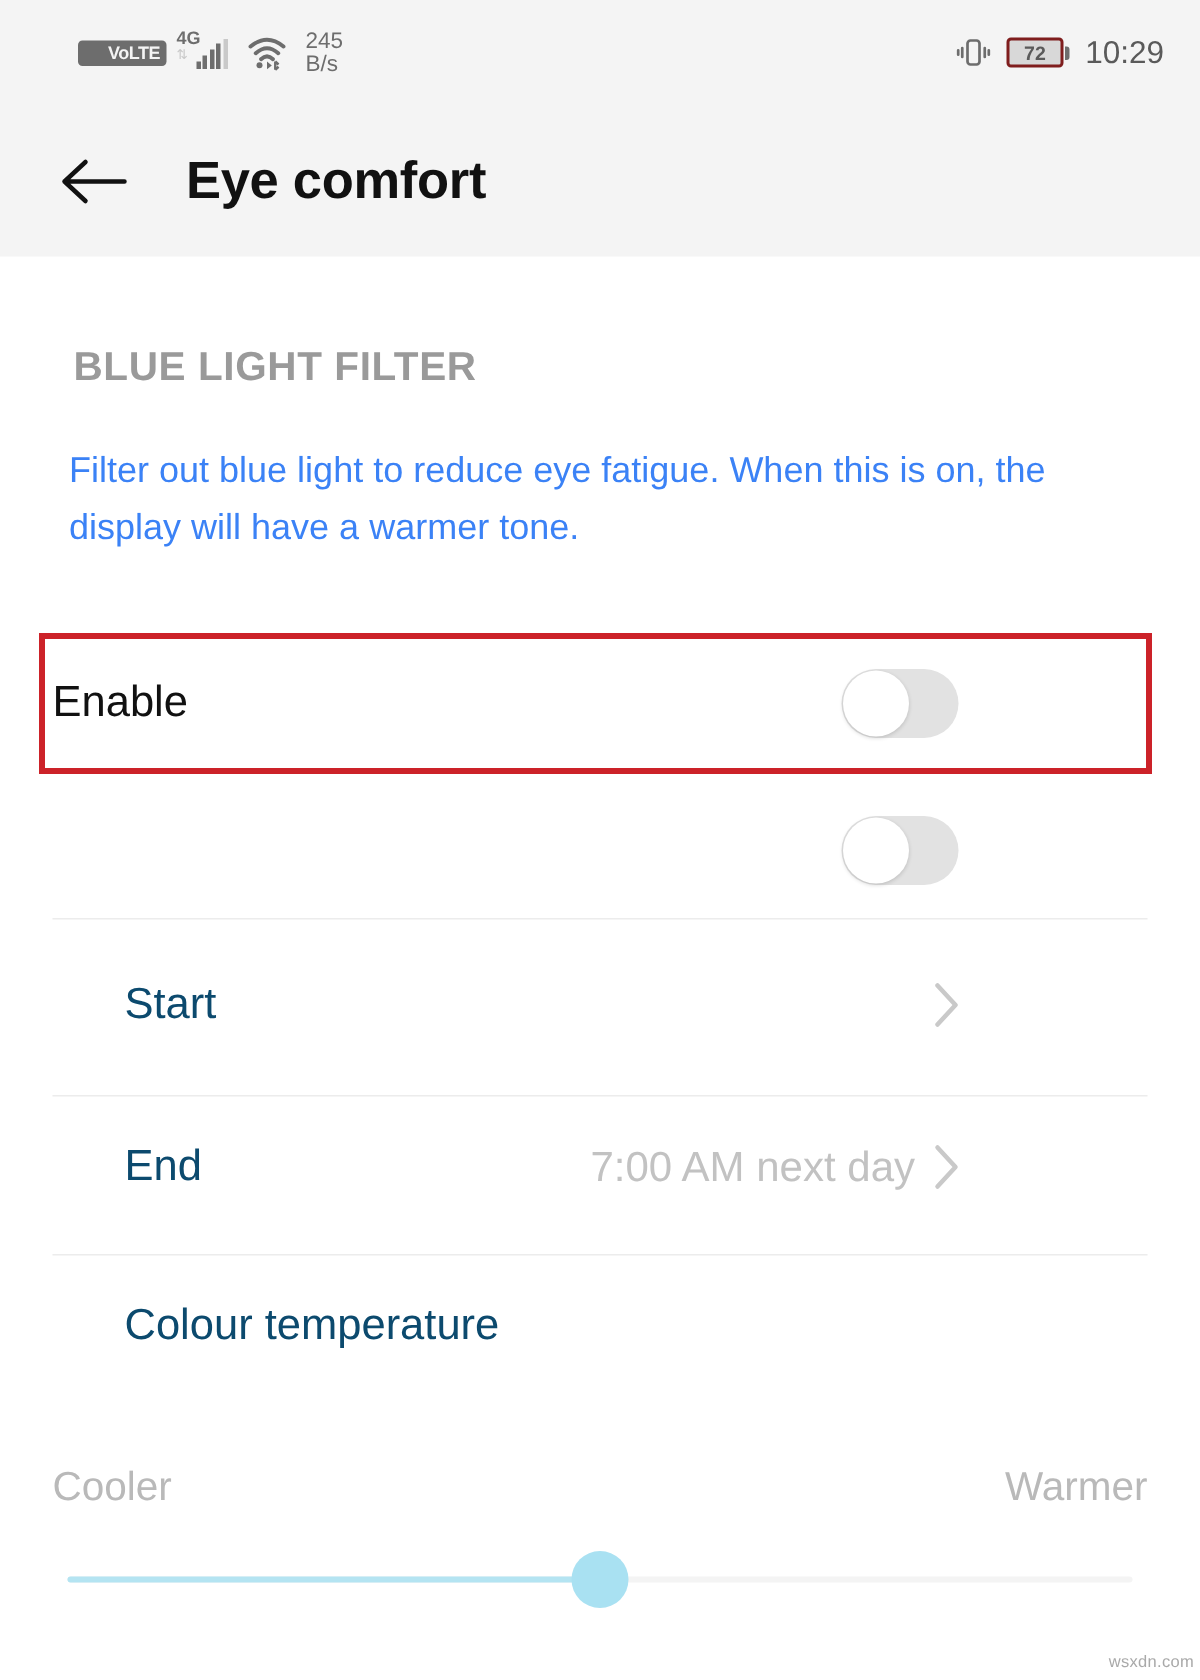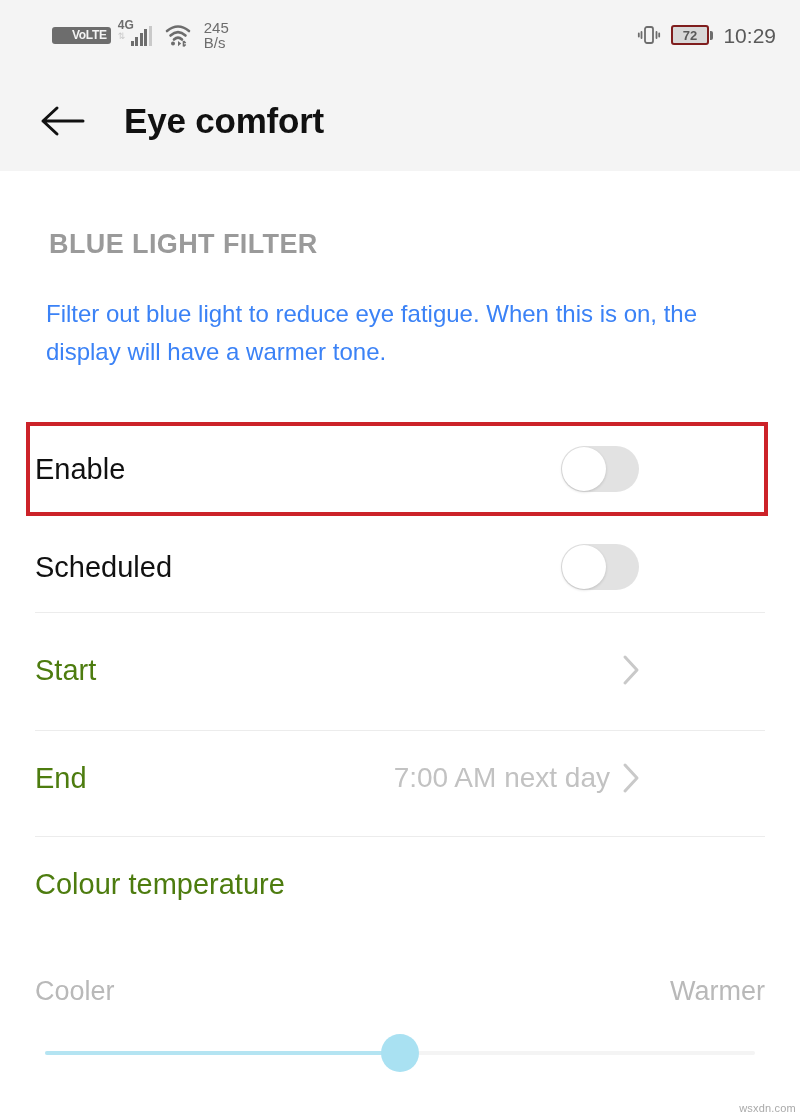--- a/index.html
+++ b/index.html
@@ -186,21 +186,21 @@
     width: 674px;
     height: 94px;
   }
   .row-label {
     position: absolute;
     left: 35px; top: 50%;
     transform: translateY(-50%);
     font-size: 29px;
   }
   .row-label.strong { color: #111111; }
-  .row-label.dim { color: #4d7c0f; }
+  .row-label.dim { color: #0c4a6e; margin-left: 48px; }
 
   .row-value {
     position: absolute;
     right: 64px; top: 50%;
     transform: translateY(-50%);
     font-size: 28px;
     color: #c2c2c2;
   }
   .chevron {
     position: absolute;
@@ -365,21 +365,20 @@
     <div class="section-desc">Filter out blue light to reduce eye fatigue. When this is on, the display will have a warmer tone.</div>
 
     <div class="row" style="top:251px;">
       <span class="row-label strong">Enable</span>
       <span class="toggle">
           <span class="knob"></span>
         </span>
     </div>
 
     <div class="row" style="top:349px;">
-      <span class="row-label strong">Scheduled</span>
       <span class="toggle">
           <span class="knob"></span>
         </span>
     </div>
 
     <div class="divider" style="top:441px;"></div>
 
     <div class="row" style="top:452px;">
       <span class="row-label dim">Start</span>
       <span class="chevron">

